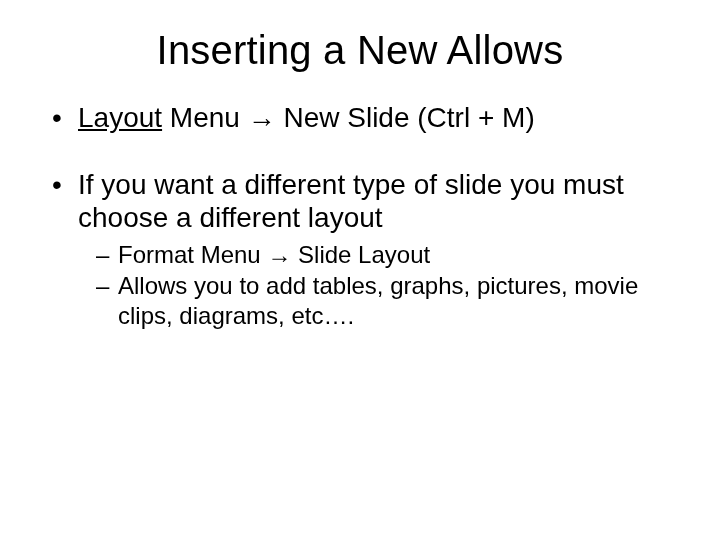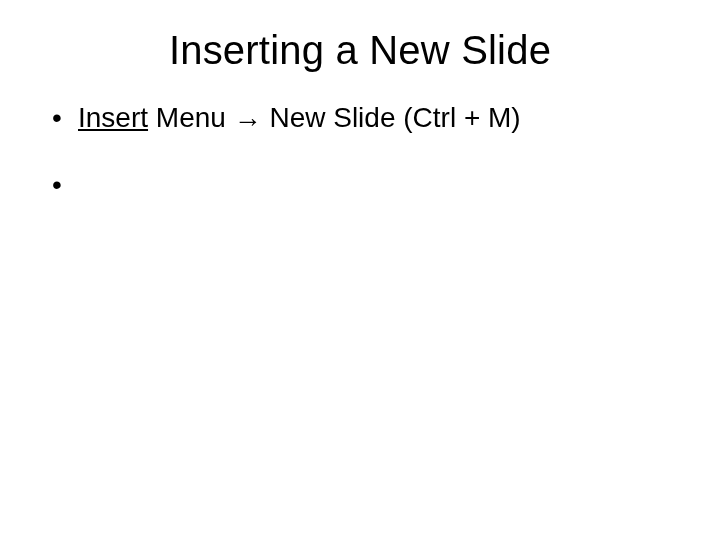--- a/index.html
+++ b/index.html
@@ -61,22 +61,31 @@
       position: absolute;
       left: 0;
       top: 0;
     }
     .underline { text-decoration: underline; }
   </style>
 </head>
 <body>
 
 <div class="slide">
-  <h1 class="title">Inserting a New Slide</h1>
+  <h1 class="title">Inserting a New Allows</h1>
 
   <ul class="level1">
     <li>
-      <span class="underline">Insert</span><span> Menu → New Slide (Ctrl + M)</span>
+      <span class="underline">Layout</span><span> Menu → New Slide (Ctrl + M)</span>
     </li>
     <li class="last">
+      <span>If you want a different type of slide you must choose a different layout</span>
+      <ul class="level2">
+        <li>
+          <span>Format Menu → Slide Layout</span>
+        </li>
+        <li>
+          <span>Allows you to add tables, graphs, pictures, movie clips, diagrams, etc….</span>
+        </li>
+      </ul>
     </li>
   </ul>
 </div>
 
 </body></html>

